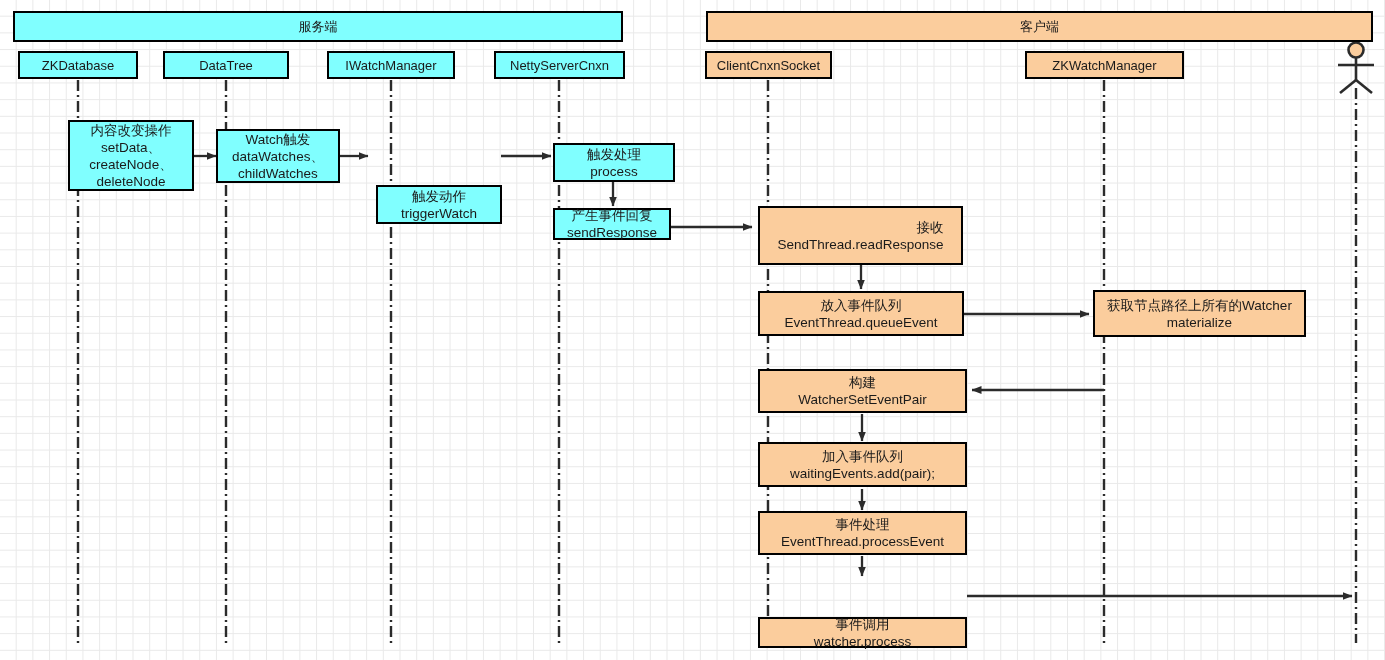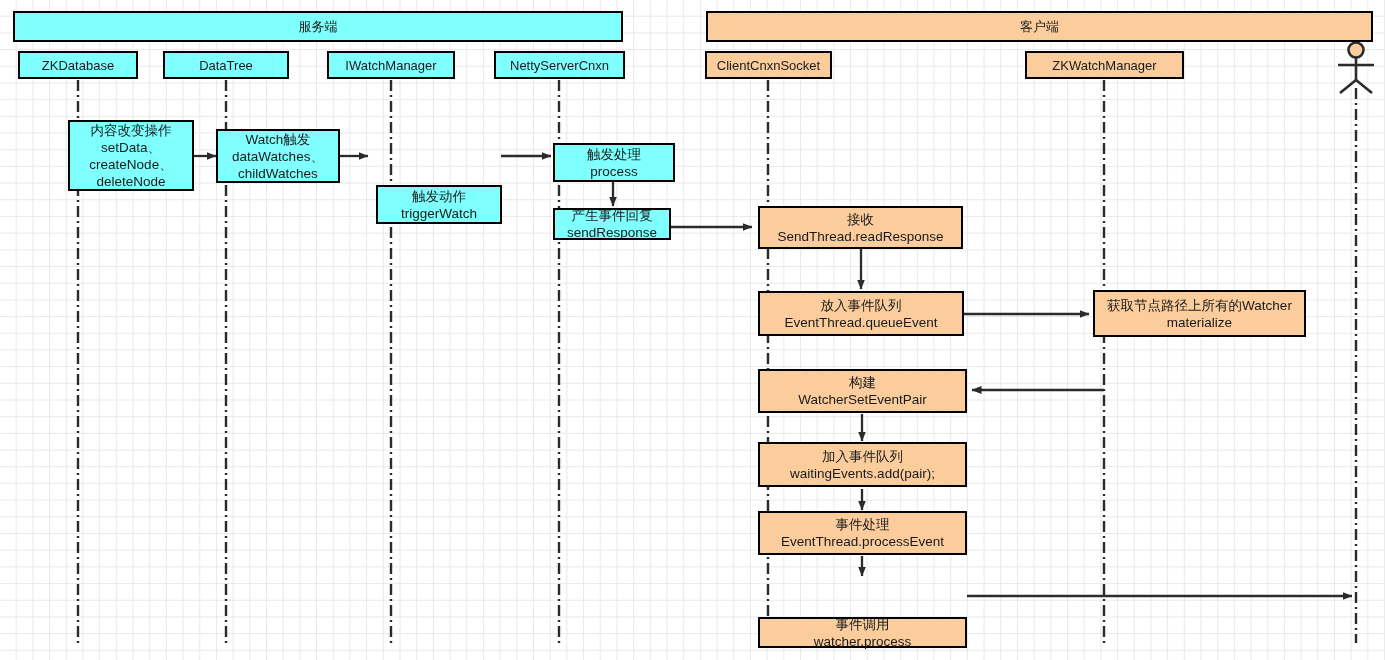--- a/index.html
+++ b/index.html
@@ -153,21 +153,21 @@
   <div class="node cyan" style="left:553px; top:143px; width:122px; height:39px;">
     <span>触发处理
 process</span>
   </div>
 
   <div class="node cyan" style="left:553px; top:208px; width:118px; height:32px;">
     <span>产生事件回复
 sendResponse</span>
   </div>
 
-  <div class="node orange" style="left:758px; top:206px; width:205px; height:43px;">
+  <div class="node orange" style="left:758px; top:206px; width:205px; height:59px;text-align:right;">
     <span>接收
 SendThread.readResponse</span>
   </div>
 
   <div class="node orange" style="left:758px; top:291px; width:206px; height:45px;">
     <span>放入事件队列
 EventThread.queueEvent</span>
   </div>
 
   <div class="node orange" style="left:1093px; top:290px; width:213px; height:47px;">

